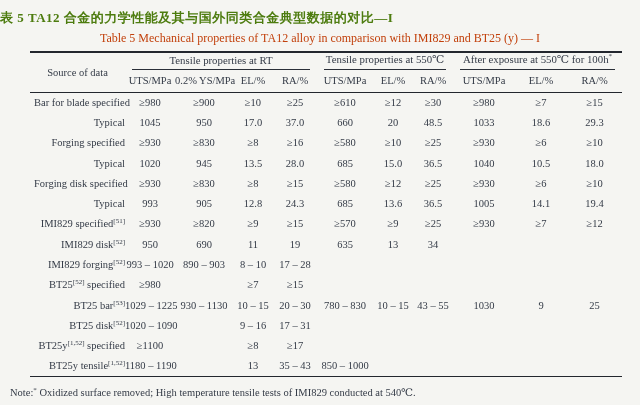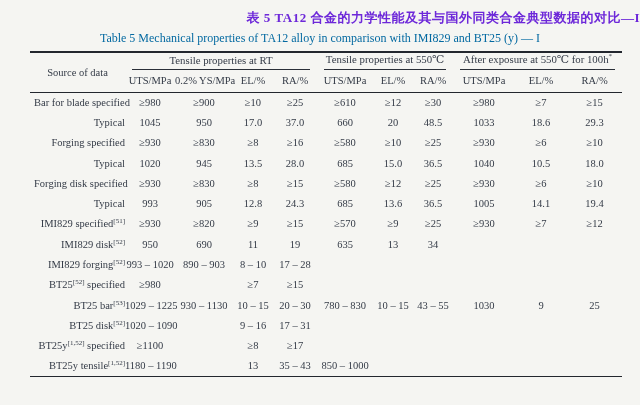--- a/index.html
+++ b/index.html
@@ -6,33 +6,33 @@
   html, body { width: 640px; height: 405px; }
   body {
     background: #f5f5f2;
     font-family: "Liberation Serif", "DejaVu Serif", serif;
     color: #343b47;
     overflow: hidden;
   }
   .page { width: 640px; height: 405px; padding-top: 9px; }
 
   .title-zh {
-    text-align: right;
+    text-align: left;
     font-size: 13px;
     font-weight: 700;
     letter-spacing: 0.5px;
-    color: #6d28d9;
+    color: #4d7c0f;
     margin-bottom: 4px;
     font-family: "Liberation Serif", "DejaVu Serif", "DejaVu Sans", serif;
   }
   .title-en {
     text-align: center;
     font-size: 12px;
     font-weight: 400;
-    color: #0369a1;
+    color: #c2410c;
     margin-bottom: 5px;
   }
 
   table.data {
     margin-left: 30px;
     width: 592px;
     border-collapse: collapse;
     table-layout: fixed;
     border-top: 2px solid #23272e;
     border-bottom: 1.5px solid #23272e;
@@ -305,14 +305,17 @@
           <td>850 – 1000</td>
           <td></td>
           <td></td>
           <td></td>
           <td></td>
           <td></td>
         </tr>
       </tbody>
   </table>
 
+  <div class="note">
+    <span>Note:</span><sup>*</sup><span> Oxidized surface removed; High temperature tensile tests of IMI829 conducted at 540℃.</span>
+  </div>
 
 </div>
 
 </body></html>

